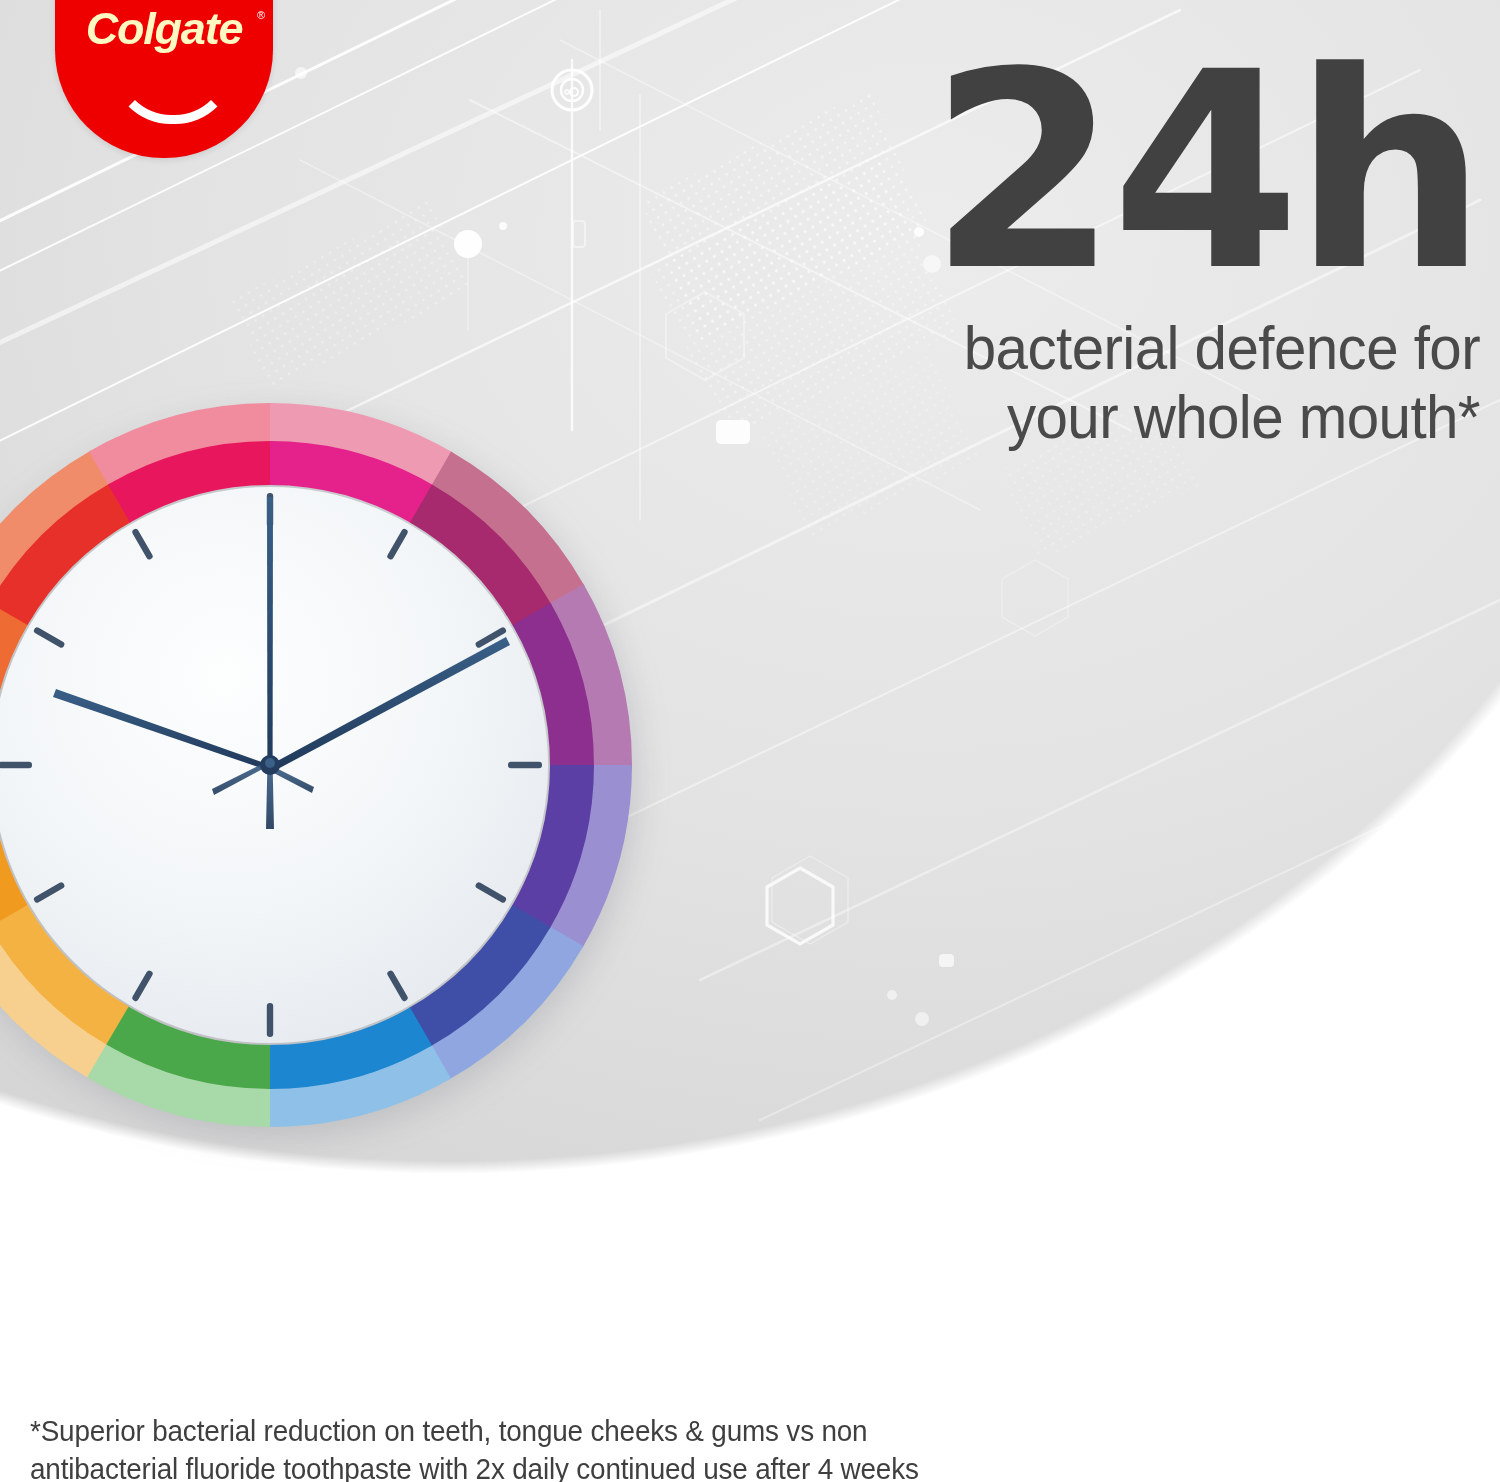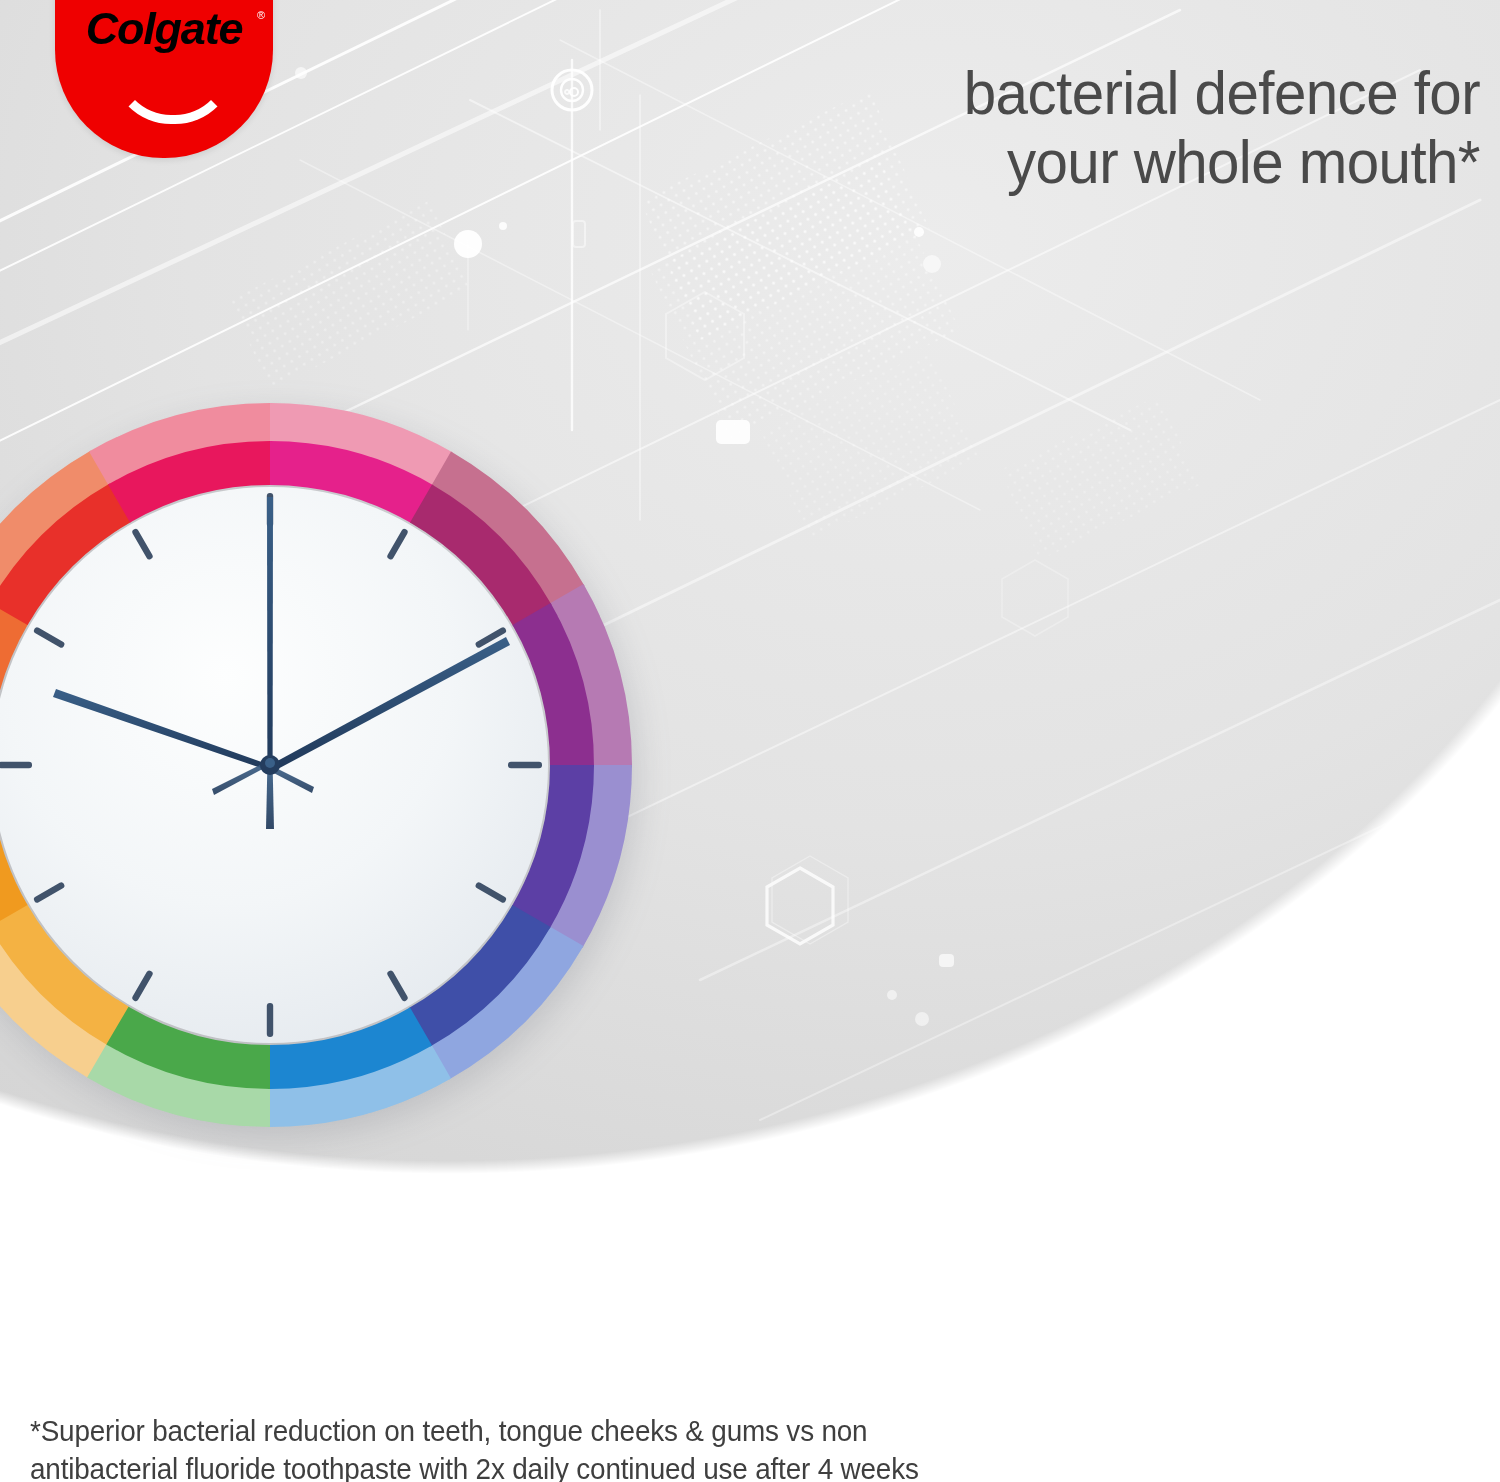--- a/index.html
+++ b/index.html
@@ -29,21 +29,21 @@
   
   .logo{
     position:absolute;left:55px;top:-42px;width:218px;height:200px;
     background:#ef0000;
     border-radius:14px 14px 108px 108px;
     box-shadow:0 2px 6px rgba(0,0,0,.10);
     overflow:hidden;
   }
   .logo-word{
     position:absolute;left:0;top:48px;width:218px;text-align:center;
-    color:#000000;font-family:"Liberation Sans", sans-serif;
+    color:#fef9c3;font-family:"Liberation Sans", sans-serif;
     font-size:45px;font-weight:bold;font-style:italic;letter-spacing:-1.2px;
     line-height:1;
   }
   .logo-reg{
     position:absolute;right:8px;top:52px;color:#fff;font-size:11px;line-height:1;
   }
   .logo-smile{
     position:absolute;left:56px;top:96px;width:106px;height:52px;
     border:9px solid #fff;border-top-color:transparent;
     border-left-color:transparent;border-right-color:transparent;
@@ -273,20 +273,21 @@
         <path d="M-2.6,0 L2.6,0 L4,64 L-4,64 Z" fill="url(#handGrad)" opacity=".92"></path>
         <path d="M0,0 L-56,30 L-58,24 L-2,-4 Z" fill="url(#handGrad)" opacity=".9"></path>
         <path d="M0,0 L44,22 L42,28 L-2,5 Z" fill="url(#handGrad)" opacity=".9"></path>
         <circle cx="0" cy="0" r="10" fill="#243d5e"></circle>
         <circle cx="0" cy="-2" r="5" fill="#3a6088"></circle>
       </g>
     </svg>
   </div>
 
   <div class="headline">
+    <div class="h-24h">24h</div>
     <div class="h-sub">
       <span>bacterial defence for</span>
       <span>your whole mouth*</span>
     </div>
   </div>
 
   <div class="footnote">
     <span>*Superior bacterial reduction on teeth, tongue cheeks &amp; gums vs non</span>
     <span>antibacterial fluoride toothpaste with 2x daily continued use after 4 weeks</span>
   </div>

